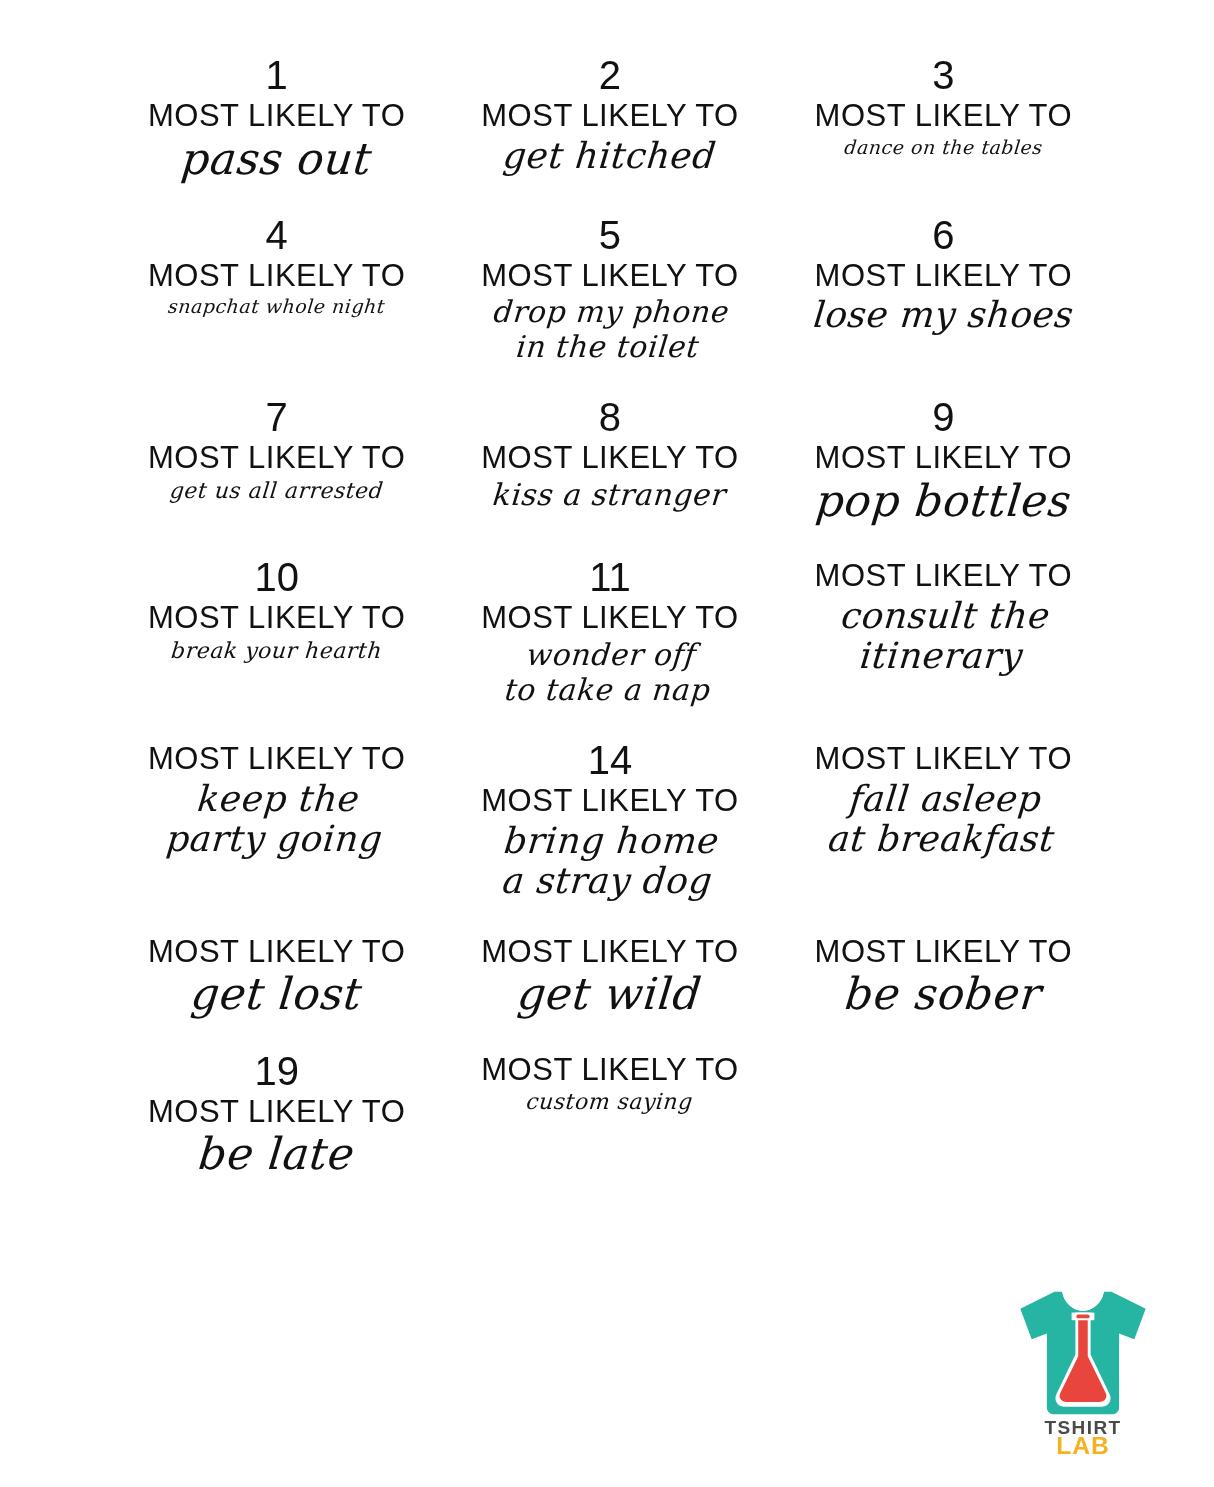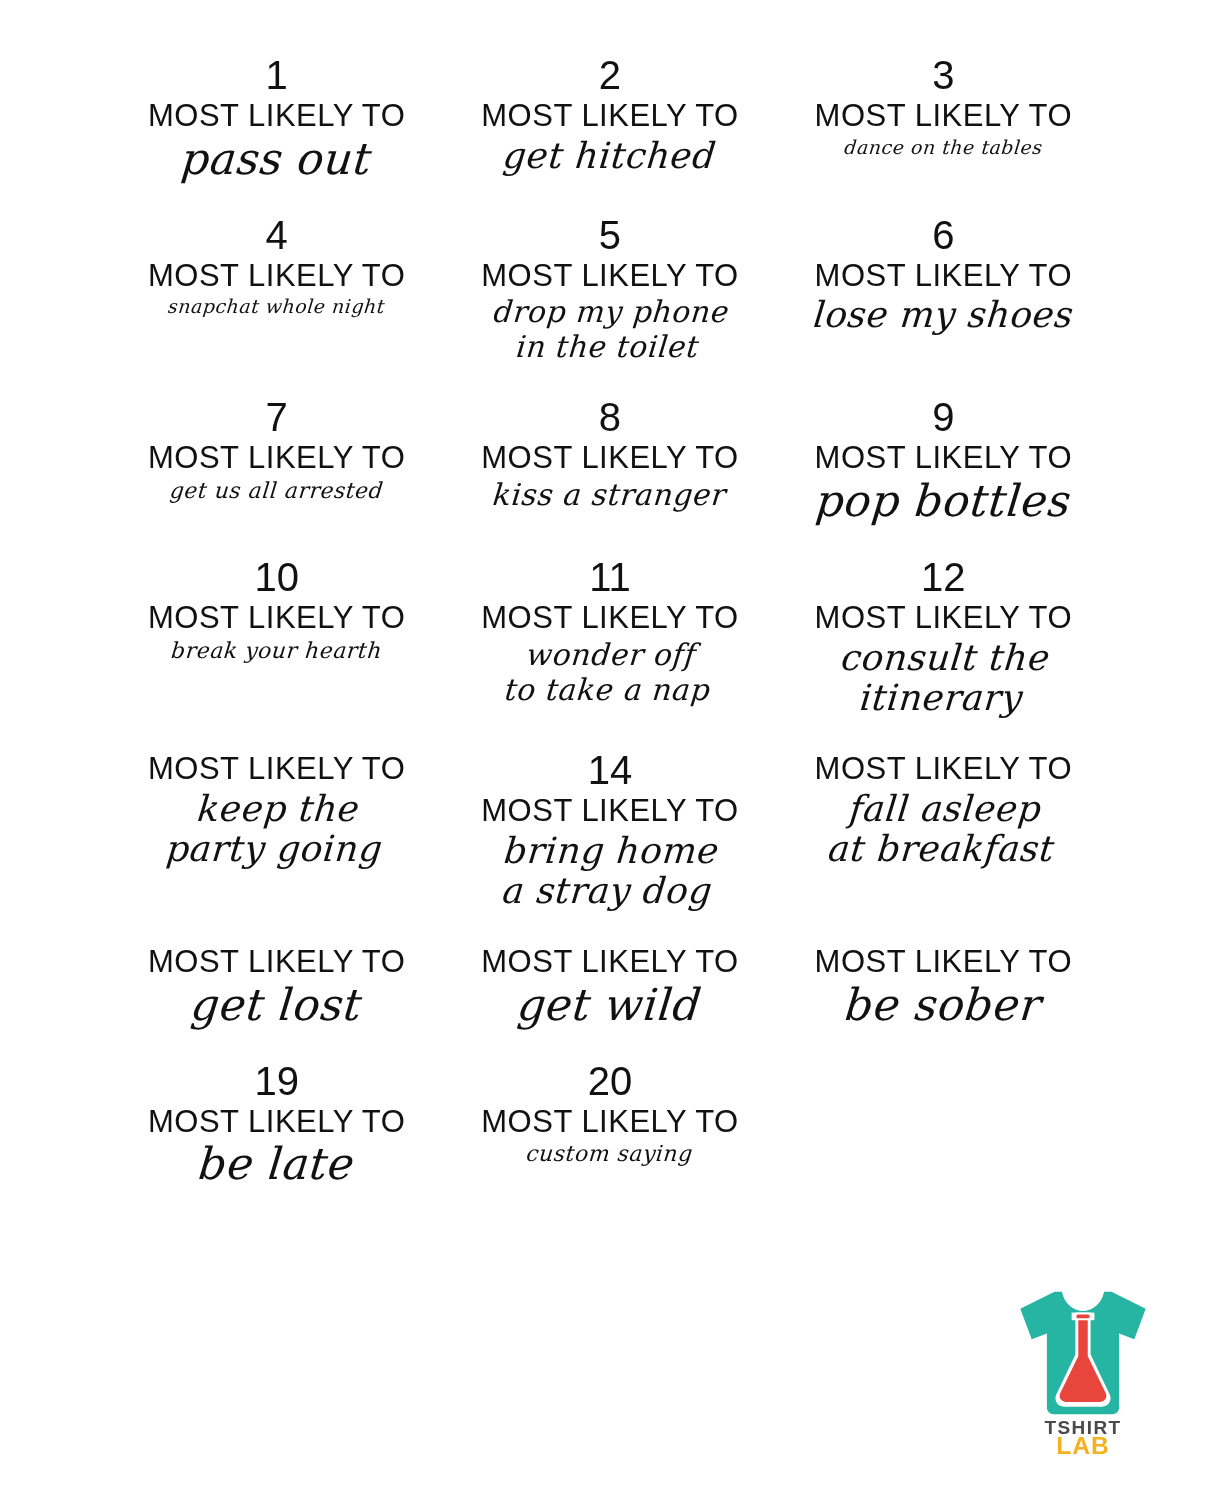--- a/index.html
+++ b/index.html
@@ -179,21 +179,20 @@
     <div class="design">
       <div class="num">11</div>
       <div class="headline">MOST LIKELY TO</div>
       <div class="script s-md">
         <span class="ln">wonder off</span>
         <span class="ln">to take a nap</span>
       </div>
     </div>
 
     <div class="design">
-      <div class="num">12</div>
       <div class="headline">MOST LIKELY TO</div>
       <div class="script s-lg">
         <span class="ln">consult the</span>
         <span class="ln">itinerary</span>
       </div>
     </div>
 
     <div class="design">
       <div class="headline">MOST LIKELY TO</div>
       <div class="script s-lg">
@@ -242,21 +241,20 @@
 
     <div class="design">
       <div class="num">19</div>
       <div class="headline">MOST LIKELY TO</div>
       <div class="script s-xl">
         <span class="ln">be late</span>
       </div>
     </div>
 
     <div class="design">
-      <div class="num">20</div>
       <div class="headline">MOST LIKELY TO</div>
       <div class="script s-sm">
         <span class="ln">custom saying</span>
       </div>
     </div>
 
     <div class="design"></div>
 
   </div>
 </div>

